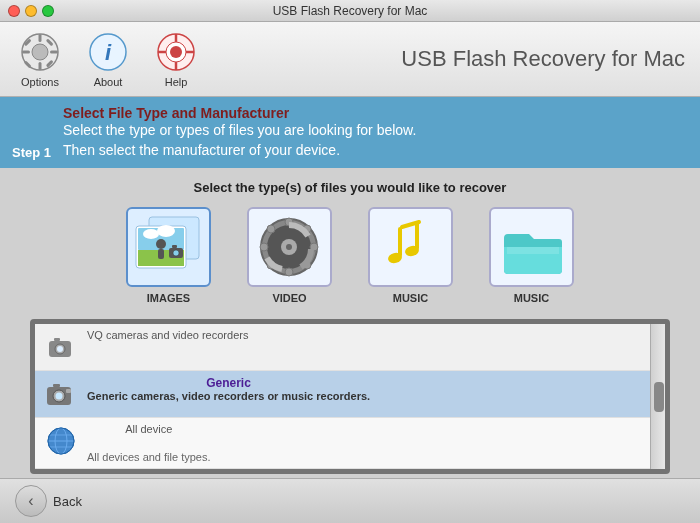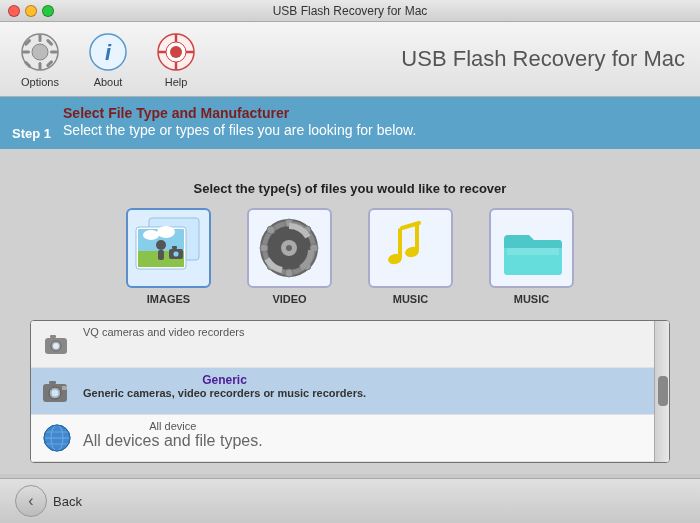--- a/index.html
+++ b/index.html
@@ -104,21 +104,20 @@
     }
     #step-content p {
       color: white;
       font-size: 14px;
       line-height: 1.4;
     }
 
     #file-type-section {
       text-align: center;
       margin-bottom: 15px;
-      margin-top: 20px;
     }
     #file-type-section h3 {
       font-size: 13px;
       font-weight: bold;
       color: #222;
       margin-bottom: 12px;
     }
 
     #file-types {
       display: flex;
@@ -160,21 +159,21 @@
       text-align: center;
     }
     #manufacturer-section h3 {
       font-size: 13px;
       font-weight: bold;
       color: #222;
       margin-bottom: 8px;
     }
 
     #manufacturer-list {
-      border: 1px solid #737373;
+      border: 5px solid #737373;
       border-radius: 4px;
       background: #fff;
       margin: 0 20px;
       overflow: hidden;
       position: relative;
     }
 
     .mfr-item {
       display: flex;
       align-items: flex-start;
@@ -210,22 +209,23 @@
     .mfr-item-desc {
       font-size: 11px;
       font-weight: bold;
       color: #333;
     }
     .mfr-item-name-small {
       font-size: 11px;
       color: #555;
     }
     .mfr-item-desc-small {
-      font-size: 16px;
+      font-size: 11px;
       color: #666;
+      margin-top: 16px;
     }
     
     #manufacturer-list::after {
       content: '';
       position: absolute;
       right: 0;
       top: 0;
       bottom: 0;
       width: 14px;
       background: linear-gradient(to right, #d0d0d0, #e8e8e8);
@@ -342,20 +342,21 @@
   </div>
 
   <div class="app-title-right">USB Flash Recovery for Mac</div>
 </div>
 
 <div id="step-bar">
   <div id="step-label">Step 1</div>
   <div id="step-content">
     <h2>Select File Type and Manufacturer</h2>
     <p>Select the type or types of files you are looking for below.</p>
+    <p>Then select the manufacturer of your device.</p>
   </div>
 </div>
 
 <div id="content-area" style="background:#d0d0d0; padding: 12px 15px;">
 
   <div id="file-type-section">
     <h3>Select the type(s) of files you would like to recover</h3>
 
     <div id="file-types">
 

